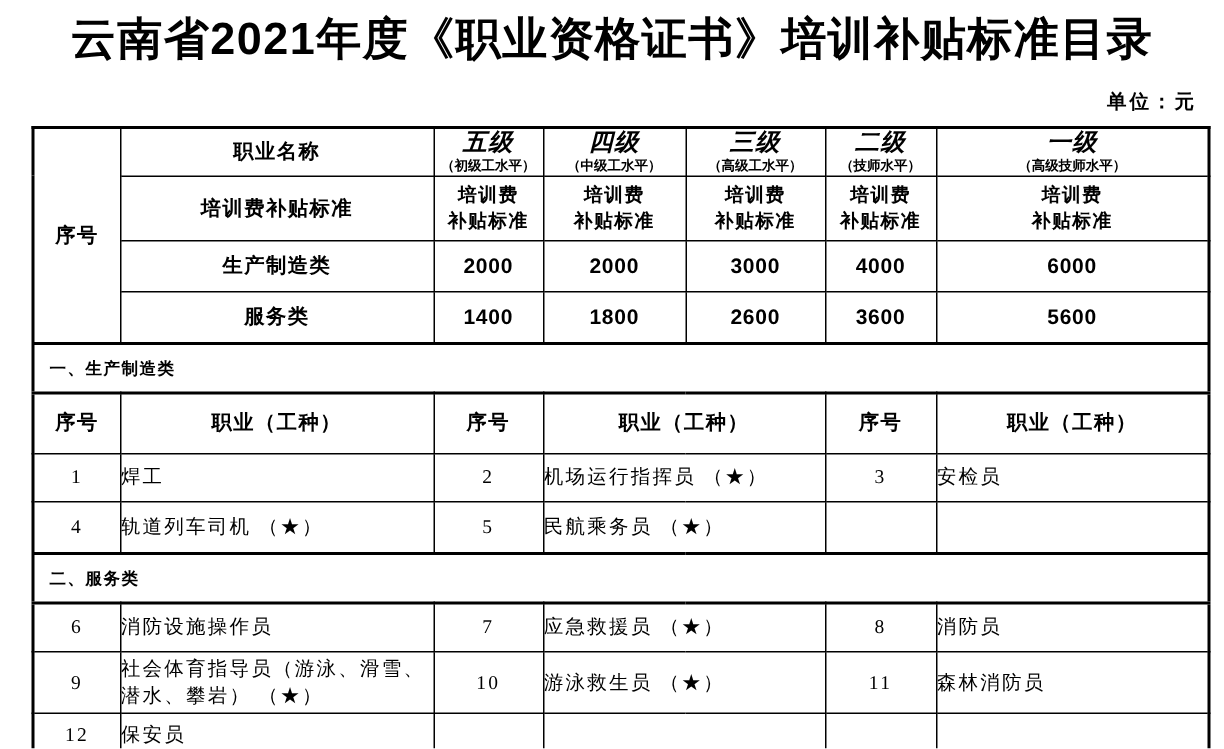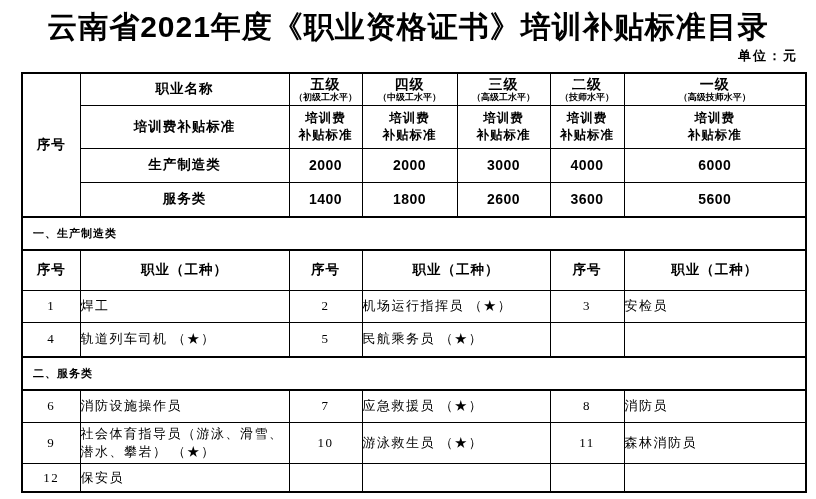--- a/index.html
+++ b/index.html
@@ -18,21 +18,21 @@
     padding-top: 9px;
     text-align: center;
     font-size: 30px;
     font-weight: bold;
     letter-spacing: 1px;
     line-height: 1.2;
   }
   .unit {
     text-align: right;
     padding-right: 18px;
-    margin-top: 2px;
+    margin-top: 14px;
     margin-bottom: 7px;
     font-size: 13px;
     font-family: "Liberation Serif", serif;
     font-weight: bold;
     letter-spacing: 2px;
   }
   table.main {
     border-collapse: collapse;
     table-layout: fixed;
     margin-left: 21px;
@@ -41,21 +41,21 @@
   }
   table.main td {
     border: 1px solid #000;
     padding: 0;
     text-align: center;
     vertical-align: middle;
     overflow: hidden;
   }
   
   td.b { font-weight: bold; font-size: 13.5px; letter-spacing: 1px; }
-  .lvl-grade { font-size: 14px; font-weight: bold; line-height: 1.15; letter-spacing: 1px; }
+  .lvl-grade { font-size: 16px; font-weight: bold; line-height: 1.15; letter-spacing: 1px; font-style: italic; }
   .lvl-desc  { font-size: 9px;  font-weight: bold; line-height: 1.2; }
   .fee-line  { font-size: 12.5px; font-weight: bold; line-height: 1.35; letter-spacing: 1px; }
   td.num { font-weight: bold; font-size: 14px; letter-spacing: 0.5px; }
   
   tr.section td {
     border-top: 2px solid #000;
     border-bottom: 2px solid #000;
     text-align: left;
     padding-left: 10px;
     font-weight: bold;

